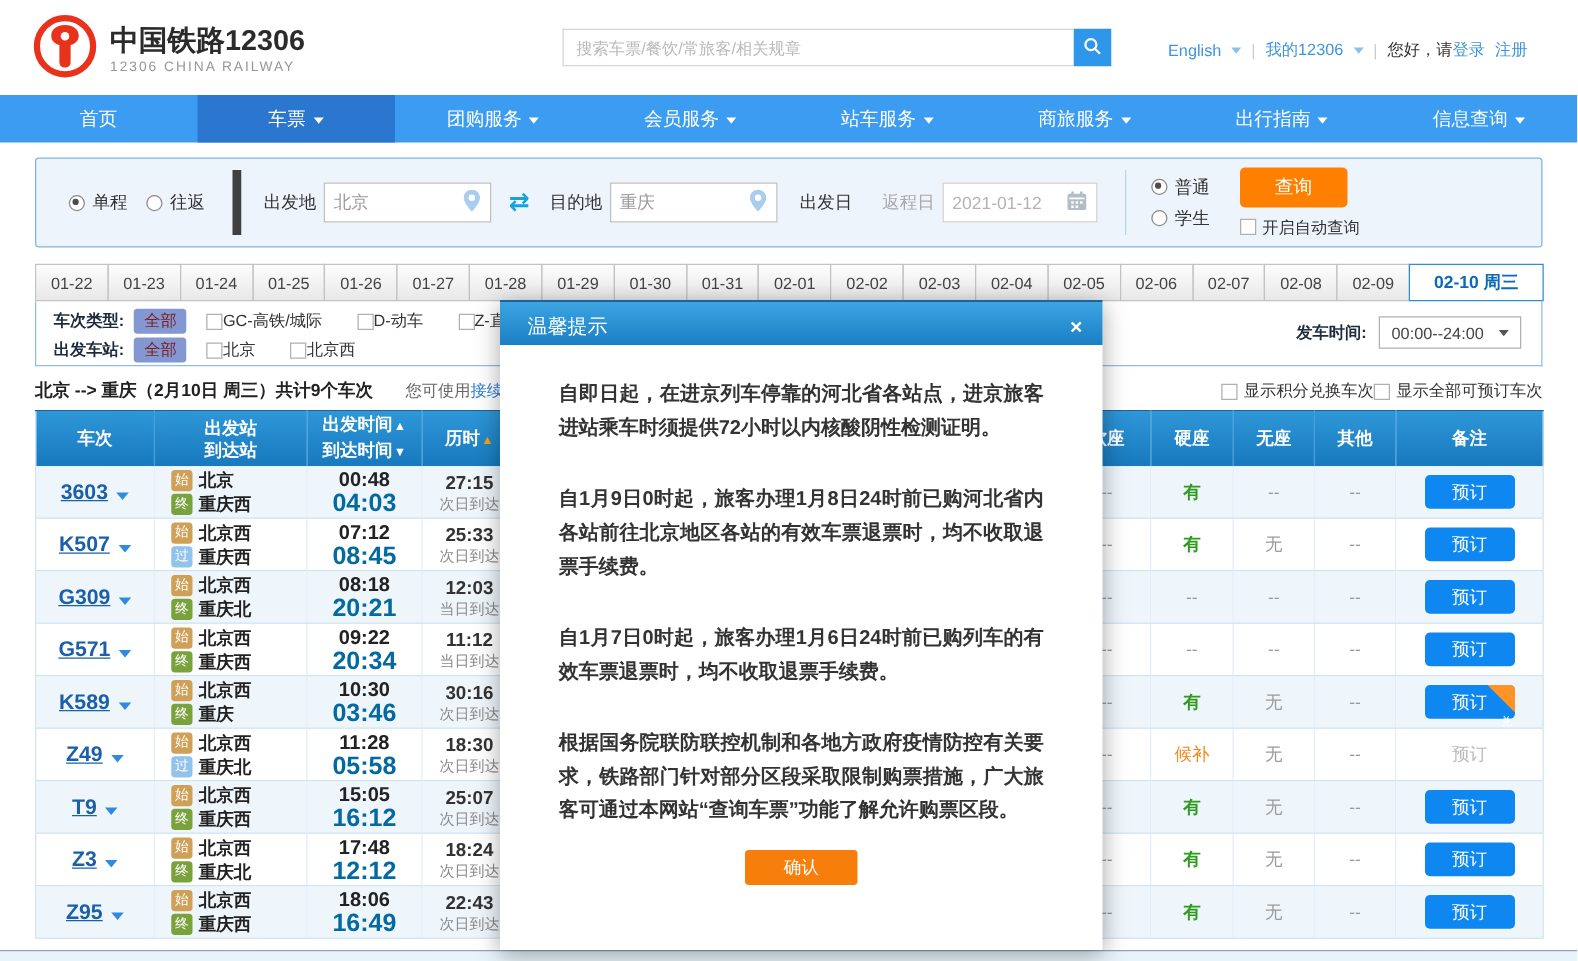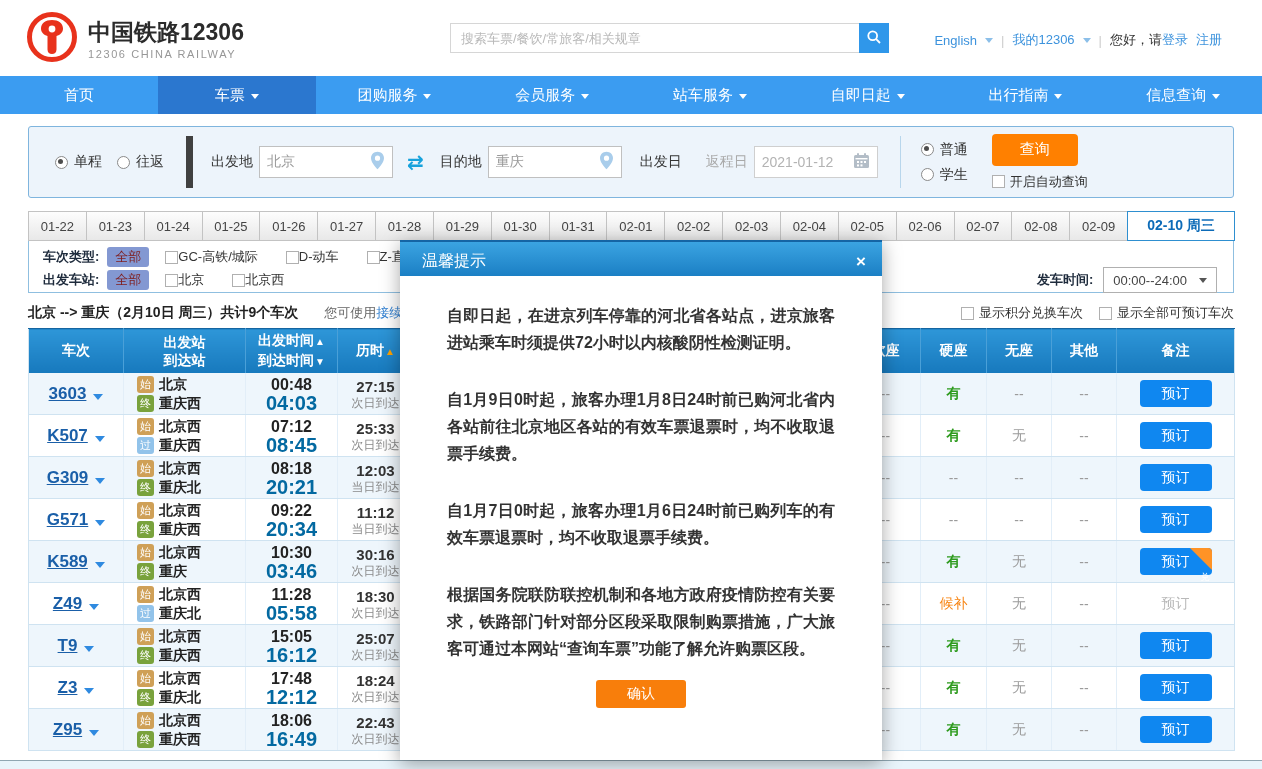--- a/index.html
+++ b/index.html
@@ -50,31 +50,31 @@
   .date-bar{display:flex;margin:13px 28px 0;height:30px;}
   .date-tab{flex:1;border:1px solid #c3c3c3;margin-right:-1px;background:linear-gradient(#fdfdfd,#e8e8e8);display:flex;align-items:center;justify-content:center;font-size:13px;color:#444;cursor:pointer;}
   .date-tab.active{flex:0 0 106px;background:#fff;border:1px solid #2e8fd0;color:#0c6bb8;font-weight:bold;font-size:14px;}
 
   
   .filter-box{margin:0 28px;border:1px solid #8fbfe0;border-top:none;padding:6px 14px;box-sizing:border-box;position:relative;height:52px;}
   .filter-row{display:flex;align-items:center;height:20px;font-size:13px;color:#333;margin:0 0 3px;}
   .filter-label{font-weight:bold;color:#1e2b3c;margin-right:8px;white-space:nowrap;}
   .badge-all{background:#8398d2;color:#7f1d1d;border-radius:3px;padding:1px 8px;font-size:13px;margin-right:16px;cursor:pointer;}
   .filter-opt{display:flex;align-items:center;margin-right:28px;cursor:pointer;white-space:nowrap;}
-  .time-filter{position:absolute;right:16px;top:26px;display:flex;align-items:center;font-size:13px;text-align:right;}
+  .time-filter{position:absolute;right:16px;top:12px;display:flex;align-items:center;font-size:13px;text-align:right;}
   .time-filter .filter-label{margin-right:4px;}
   .time-select{border:1px solid #b0b0b0;background:#fff;height:24px;display:flex;align-items:center;padding:0 9px;gap:12px;font-size:13px;color:#444;margin-left:6px;cursor:pointer;}
   .caret-grey{width:0;height:0;border-left:4px solid transparent;border-right:4px solid transparent;border-top:5px solid #555;}
 
   
   .results-bar{margin:9px 28px 4px;display:flex;align-items:center;font-size:14px;color:#333;height:22px;}
   .route-info{font-weight:bold;color:#222;}
   .hint{margin-left:26px;color:#666;font-size:13px;}
   .hint-link{color:#2f7fd1;cursor:pointer;}
-  .right-toggles{margin-left:auto;display:flex;gap:16px;font-size:13px;align-items:center;color:#333;}
+  .right-toggles{margin-left:auto;display:flex;font-size:13px;align-items:center;color:#333;}
   .toggle{display:flex;align-items:center;gap:5px;cursor:pointer;}
 
   
   .train-table{width:1206px;margin:2px 28px 0;border-collapse:collapse;table-layout:fixed;border-left:1px solid #cfe3f1;border-right:1px solid #cfe3f1;}
   .train-table th{background:linear-gradient(#2e96d8,#1779bd);color:#fff;font-size:14px;font-weight:bold;height:44px;border-right:1px solid #4aa0d8;border-top:1px solid #1565a0;padding:0;}
   .train-table th:last-child{border-right:none;}
   .th-two{line-height:18px;}
   .sort-arrow{font-size:10px;color:#fff;margin-left:1px;}
   .sort-arrow.on{color:#ffa200;}
   .train-table td{height:41px;border-bottom:1px solid #cfe3f1;border-right:1px solid #e2eef8;text-align:center;padding:0;box-sizing:border-box;background:#fff;}
@@ -172,21 +172,21 @@
       </div>
       <div class="nav-item">
         <span>会员服务</span>
         <span class="caret-white"></span>
       </div>
       <div class="nav-item">
         <span>站车服务</span>
         <span class="caret-white"></span>
       </div>
       <div class="nav-item">
-        <span>自即日起</span>
+        <span>商旅服务</span>
         <span class="caret-white"></span>
       </div>
       <div class="nav-item">
         <span>出行指南</span>
         <span class="caret-white"></span>
       </div>
       <div class="nav-item">
         <span>信息查询</span>
         <span class="caret-white"></span>
       </div>

